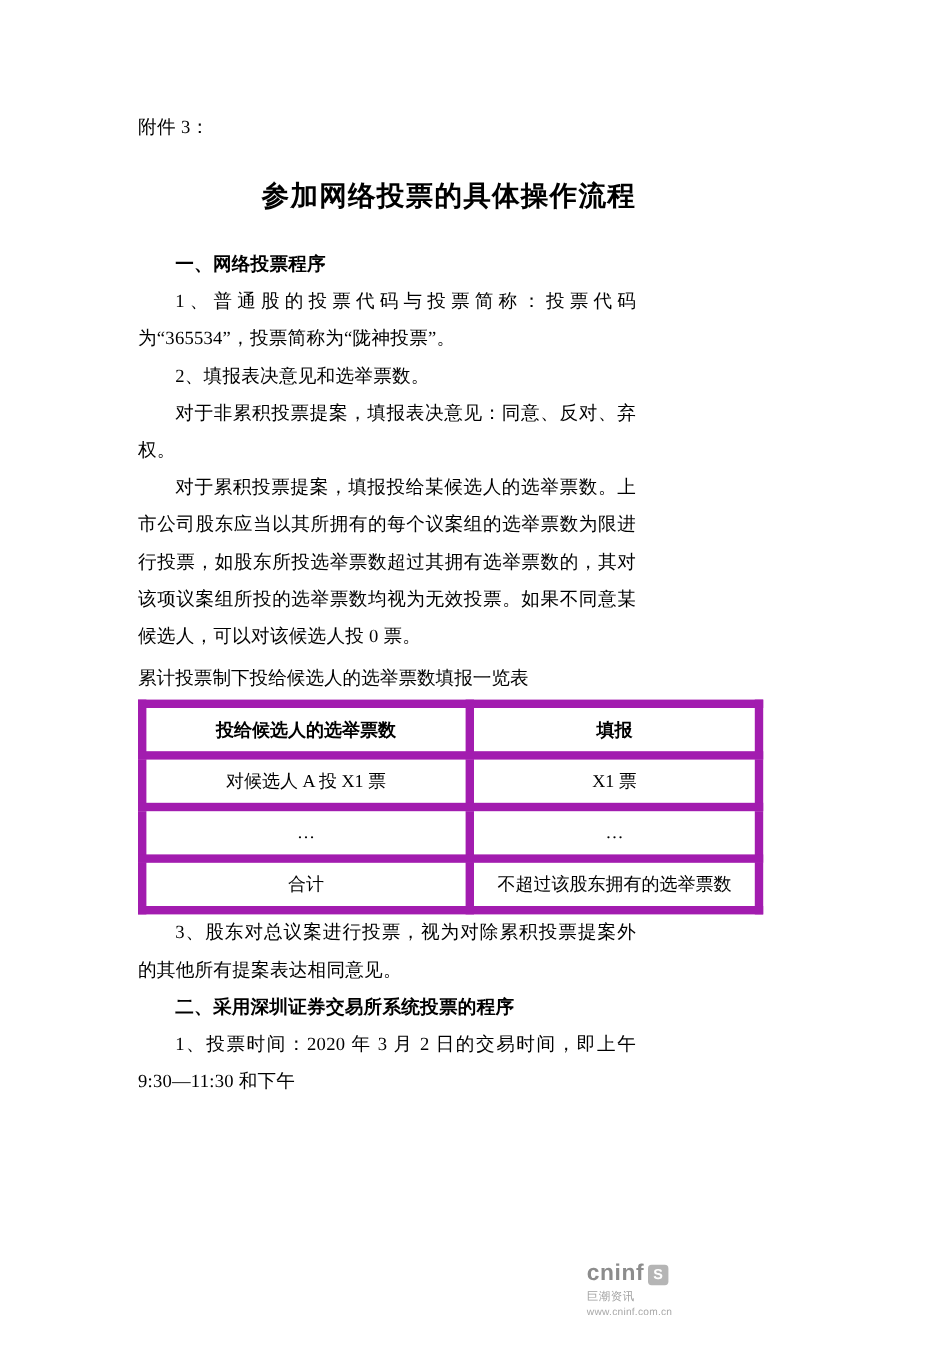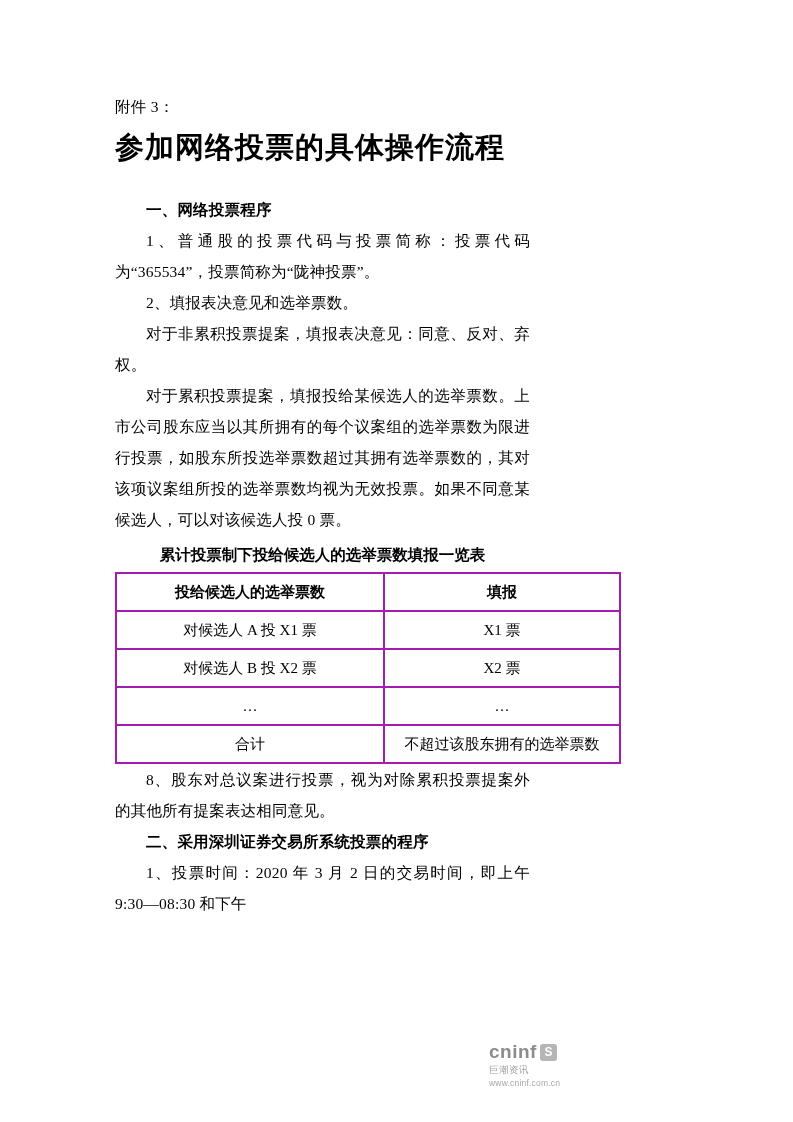--- a/index.html
+++ b/index.html
@@ -22,24 +22,24 @@
     height: 1122px;
     box-sizing: border-box;
     padding: 95px 115px 40px 115px;
   }
   .attach-label {
     font-size: 15.5px;
     line-height: 1.5;
     letter-spacing: 0.3px;
   }
   .doc-title {
-    text-align: left;
-    font-size: 29px;
+    text-align: right;
+    font-size: 23px;
     font-weight: bold;
-    margin: 10px 0 26px 0;
+    margin: 30px 0 26px 0;
     letter-spacing: 1px;
   }
   p.body-text {
     font-size: 15.5px;
     line-height: 2.0;
     margin: 0;
     text-align: justify;
     text-justify: inter-ideograph;
     text-indent: 2em;
     letter-spacing: 0.2px;
@@ -51,52 +51,51 @@
     margin: 0;
     text-indent: 2em;
     letter-spacing: 0.2px;
   }
   .mono {
     font-family: "Liberation Mono", "DejaVu Sans Mono", monospace;
     font-size: 14px;
     letter-spacing: 0px;
   }
   .tbl-caption {
-    text-align: center;
+    text-align: left;
     font-size: 15.5px;
     line-height: 2.0;
     margin: 4px 0 2px 0;
-    font-weight: bold;
   }
   table.vote-table {
     border-collapse: collapse;
     width: 484px;
     margin: 2px auto 0 auto;
     table-layout: fixed;
   }
   table.vote-table td, table.vote-table th {
-    border: 2px solid #a21caf;
+    border: 7px solid #a21caf;
     text-align: center;
     font-size: 15px;
     height: 32px;
     padding: 2px 4px;
     font-weight: normal;
   }
   table.vote-table th {
     font-weight: bold;
   }
   table.vote-table td.col-a, table.vote-table th.col-a { width: 258px; }
   table.vote-table td.col-b, table.vote-table th.col-b { width: 226px; }
   .after-table {
     margin-top: 6px;
   }
   .logo {
     position: absolute;
     right: 36px;
-    bottom: 34px;
+    bottom: 24px;
     text-align: left;
     width: 120px;
   }
   .logo-top {
     display: flex;
     align-items: center;
     gap: 3px;
   }
   .logo-word {
     font-family: "Liberation Sans", sans-serif;
@@ -157,39 +156,35 @@
         <th class="col-a">投给候选人的选举票数</th>
         <th class="col-b">填报</th>
       </tr>
     </thead>
     <tbody>
       <tr>
         <td class="col-a">对候选人 A 投 X1 票</td>
         <td class="col-b">X1 票</td>
       </tr>
       <tr>
-        <td class="col-a">对候选人 B 投 X2 票</td>
-        <td class="col-b">X2 票</td>
-      </tr>
-      <tr>
         <td class="col-a">…</td>
         <td class="col-b">…</td>
       </tr>
       <tr>
         <td class="col-a">合计</td>
         <td class="col-b">不超过该股东拥有的选举票数</td>
       </tr>
     </tbody>
   </table>
 
-  <p class="body-text after-table">8、股东对总议案进行投票，视为对除累积投票提案外的其他所有提案表达相同意见。</p>
+  <p class="body-text after-table">3、股东对总议案进行投票，视为对除累积投票提案外的其他所有提案表达相同意见。</p>
 
   <p class="section-head">二、采用深圳证券交易所系统投票的程序</p>
 
-  <p class="body-text">1、投票时间：2020 年 3 月 2 日的交易时间，即上午 9:30—08:30 和下午</p>
+  <p class="body-text">1、投票时间：2020 年 3 月 2 日的交易时间，即上午 9:30—11:30 和下午</p>
 
   <div class="logo">
     <div class="logo-top">
       <span class="logo-word">cninf</span>
       <span class="logo-mark">S</span>
     </div>
     <div class="logo-sub">巨潮资讯</div>
     <div class="logo-url">www.cninf.com.cn</div>
   </div>
 

